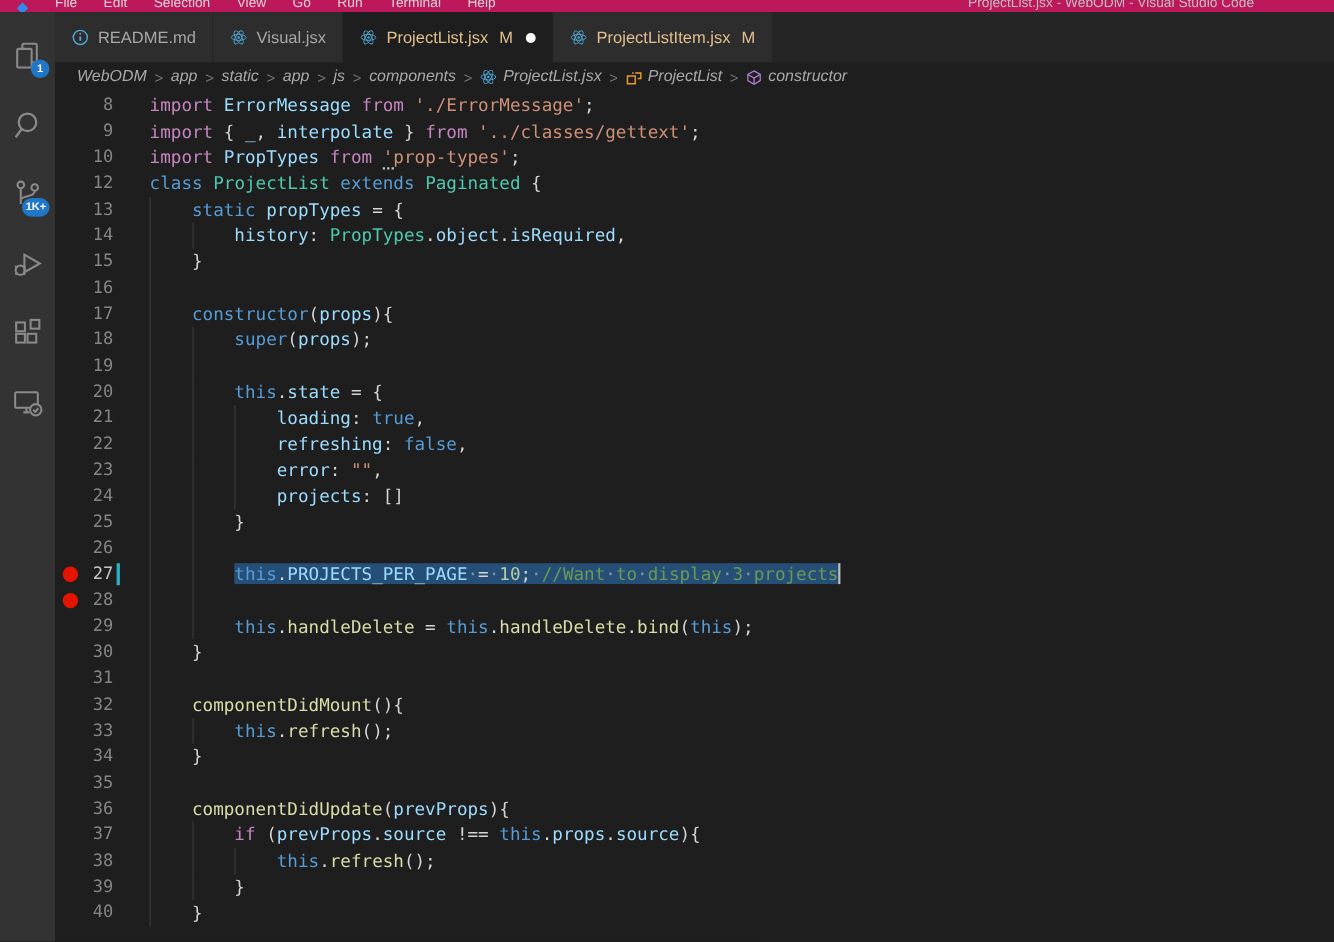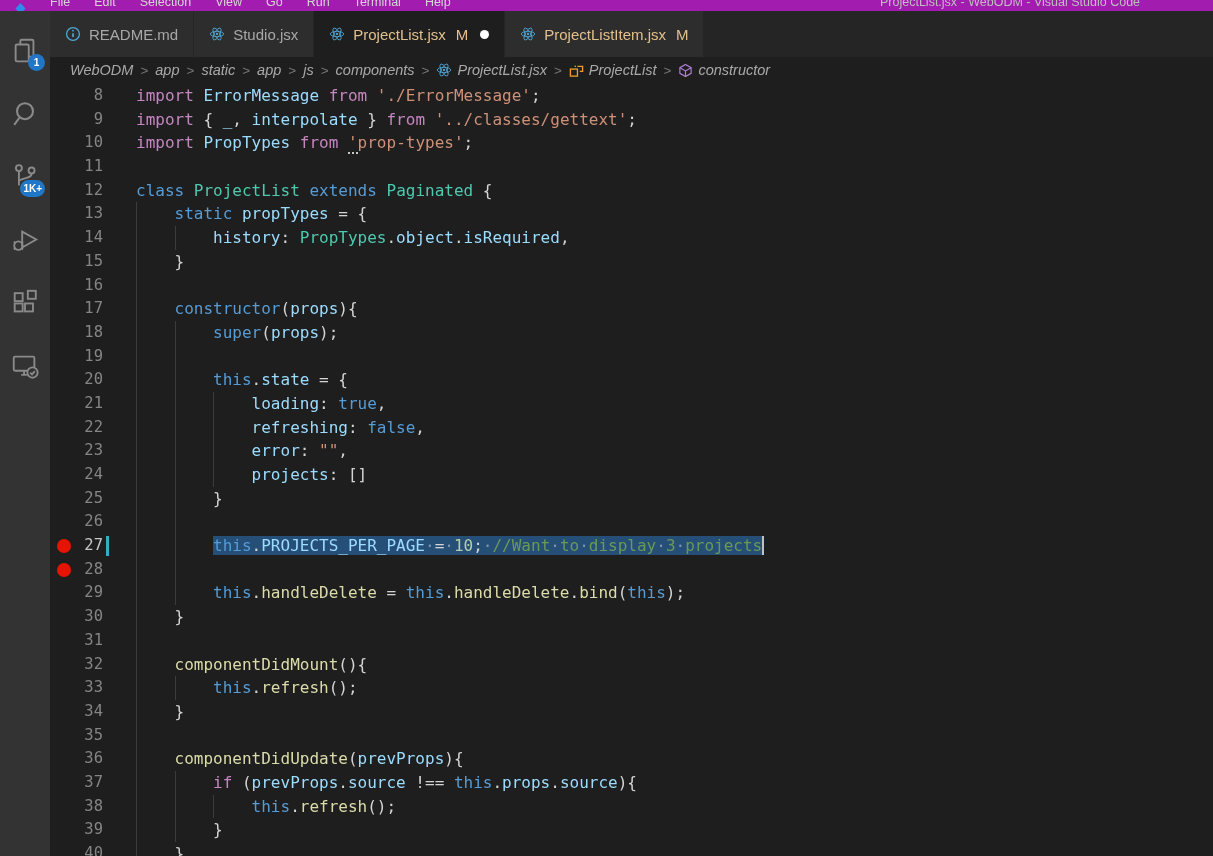--- a/index.html
+++ b/index.html
@@ -1,20 +1,20 @@
 <!DOCTYPE html>
 <html><head>
 <meta charset="utf-8">
 <style>
   html,body{margin:0;padding:0;background:#1e1e1e;}
   body{width:1213px;height:856px;overflow:hidden;font-family:"Liberation Sans",sans-serif;}
   #root{position:relative;width:1213px;height:856px;background:#1e1e1e;overflow:hidden;}
 
   
-  .menubar{position:absolute;top:0;left:0;right:0;height:11px;background:#a21caf;overflow:hidden;}
+  .menubar{position:absolute;top:0;left:0;right:0;height:11px;background:#be185d;overflow:hidden;}
   .logo{position:absolute;left:13px;top:0;}
   .menu-items{display:flex;margin-left:38px;margin-top:-7px;}
   .menu-item{color:#d6d6d6;font-size:12.5px;line-height:18px;padding:0 12px;white-space:nowrap;}
   .menu-title{position:absolute;left:880px;top:-7px;font-size:12.5px;line-height:18px;color:#bfbfbf;white-space:nowrap;}
 
   
   .activitybar{position:absolute;left:0;top:11px;width:50px;bottom:0;background:#333333;display:flex;flex-direction:column;align-items:center;padding-top:8px;box-sizing:border-box;}
   .ab-item{position:relative;width:50px;height:63px;display:flex;align-items:center;justify-content:center;cursor:pointer;}
   .ab-item svg{display:block;}
   .ab-badge{position:absolute;right:5px;bottom:11px;color:#ffffff;font-size:10px;font-weight:bold;min-width:11px;height:17px;border-radius:9px;display:flex;align-items:center;justify-content:center;padding:0 3px;font-family:"Liberation Sans",sans-serif;}
@@ -140,21 +140,21 @@
       </div>
       <div class="tab">
         <span class="tab-icon">
           <svg width="16" height="16" viewBox="0 0 24 24" fill="none" stroke="#4fa7d5" stroke-width="1.3">
             <ellipse cx="12" cy="12" rx="10" ry="4"></ellipse>
             <ellipse cx="12" cy="12" rx="10" ry="4" transform="rotate(60 12 12)"></ellipse>
             <ellipse cx="12" cy="12" rx="10" ry="4" transform="rotate(120 12 12)"></ellipse>
             <circle cx="12" cy="12" r="1.7" fill="#4fa7d5" stroke="none"></circle>
           </svg>
         </span>
-        <span class="tab-label">Studio.jsx</span>
+        <span class="tab-label">Visual.jsx</span>
       </div>
       <div class="tab active">
         <span class="tab-icon">
           <svg width="16" height="16" viewBox="0 0 24 24" fill="none" stroke="#4fa7d5" stroke-width="1.3">
             <ellipse cx="12" cy="12" rx="10" ry="4"></ellipse>
             <ellipse cx="12" cy="12" rx="10" ry="4" transform="rotate(60 12 12)"></ellipse>
             <ellipse cx="12" cy="12" rx="10" ry="4" transform="rotate(120 12 12)"></ellipse>
             <circle cx="12" cy="12" r="1.7" fill="#4fa7d5" stroke="none"></circle>
           </svg>
         </span>
@@ -231,21 +231,20 @@
             <path d="M8 8.5 V14.5"></path>
           </svg>
         </span>
         <span>constructor</span>
       </span>
     </div>
   <div class="editor" id="editor">
       <div class="row"><span class="lnum">8</span><div class="code"><span class="tk" style="color: rgb(197, 134, 192);">import</span><span class="tk" style="color: rgb(212, 212, 212);"> </span><span class="tk" style="color: rgb(156, 220, 254);">ErrorMessage</span><span class="tk" style="color: rgb(212, 212, 212);"> </span><span class="tk" style="color: rgb(197, 134, 192);">from</span><span class="tk" style="color: rgb(212, 212, 212);"> </span><span class="tk" style="color: rgb(206, 145, 120);">'./ErrorMessage'</span><span class="tk" style="color: rgb(212, 212, 212);">;</span></div></div>
       <div class="row"><span class="lnum">9</span><div class="code"><span class="tk" style="color: rgb(197, 134, 192);">import</span><span class="tk" style="color: rgb(212, 212, 212);"> { </span><span class="tk" style="color: rgb(156, 220, 254);">_</span><span class="tk" style="color: rgb(212, 212, 212);">, </span><span class="tk" style="color: rgb(156, 220, 254);">interpolate</span><span class="tk" style="color: rgb(212, 212, 212);"> } </span><span class="tk" style="color: rgb(197, 134, 192);">from</span><span class="tk" style="color: rgb(212, 212, 212);"> </span><span class="tk" style="color: rgb(206, 145, 120);">'../classes/gettext'</span><span class="tk" style="color: rgb(212, 212, 212);">;</span></div></div>
       <div class="row"><span class="lnum">10</span><div class="code"><span class="tk" style="color: rgb(197, 134, 192);">import</span><span class="tk" style="color: rgb(212, 212, 212);"> </span><span class="tk" style="color: rgb(156, 220, 254);">PropTypes</span><span class="tk" style="color: rgb(212, 212, 212);"> </span><span class="tk" style="color: rgb(197, 134, 192);">from</span><span class="tk" style="color: rgb(212, 212, 212);"> </span><span class="tk tk-u" style="color: rgb(206, 145, 120);">'</span><span class="tk" style="color: rgb(206, 145, 120);">prop-types'</span><span class="tk" style="color: rgb(212, 212, 212);">;</span></div></div>
-      <div class="row"><span class="lnum">11</span><div class="code"></div></div>
       <div class="row"><span class="lnum">12</span><div class="code"><span class="tk" style="color: rgb(86, 156, 214);">class</span><span class="tk" style="color: rgb(212, 212, 212);"> </span><span class="tk" style="color: rgb(78, 201, 176);">ProjectList</span><span class="tk" style="color: rgb(212, 212, 212);"> </span><span class="tk" style="color: rgb(86, 156, 214);">extends</span><span class="tk" style="color: rgb(212, 212, 212);"> </span><span class="tk" style="color: rgb(78, 201, 176);">Paginated</span><span class="tk" style="color: rgb(212, 212, 212);"> {</span></div></div>
       <div class="row"><span class="guide" style="left: 86px;"></span><span class="lnum">13</span><div class="code"><span class="tk" style="color: rgb(212, 212, 212);">    </span><span class="tk" style="color: rgb(86, 156, 214);">static</span><span class="tk" style="color: rgb(212, 212, 212);"> </span><span class="tk" style="color: rgb(156, 220, 254);">propTypes</span><span class="tk" style="color: rgb(212, 212, 212);"> = {</span></div></div>
       <div class="row"><span class="guide" style="left: 86px;"></span><span class="guide" style="left: 124.54px;"></span><span class="lnum">14</span><div class="code"><span class="tk" style="color: rgb(212, 212, 212);">        </span><span class="tk" style="color: rgb(156, 220, 254);">history</span><span class="tk" style="color: rgb(212, 212, 212);">: </span><span class="tk" style="color: rgb(78, 201, 176);">PropTypes</span><span class="tk" style="color: rgb(212, 212, 212);">.</span><span class="tk" style="color: rgb(156, 220, 254);">object</span><span class="tk" style="color: rgb(212, 212, 212);">.</span><span class="tk" style="color: rgb(156, 220, 254);">isRequired</span><span class="tk" style="color: rgb(212, 212, 212);">,</span></div></div>
       <div class="row"><span class="guide" style="left: 86px;"></span><span class="lnum">15</span><div class="code"><span class="tk" style="color: rgb(212, 212, 212);">    }</span></div></div>
       <div class="row"><span class="guide" style="left: 86px;"></span><span class="lnum">16</span><div class="code"></div></div>
       <div class="row"><span class="guide" style="left: 86px;"></span><span class="lnum">17</span><div class="code"><span class="tk" style="color: rgb(212, 212, 212);">    </span><span class="tk" style="color: rgb(86, 156, 214);">constructor</span><span class="tk" style="color: rgb(212, 212, 212);">(</span><span class="tk" style="color: rgb(156, 220, 254);">props</span><span class="tk" style="color: rgb(212, 212, 212);">){</span></div></div>
       <div class="row"><span class="guide" style="left: 86px;"></span><span class="guide" style="left: 124.54px;"></span><span class="lnum">18</span><div class="code"><span class="tk" style="color: rgb(212, 212, 212);">        </span><span class="tk" style="color: rgb(86, 156, 214);">super</span><span class="tk" style="color: rgb(212, 212, 212);">(</span><span class="tk" style="color: rgb(156, 220, 254);">props</span><span class="tk" style="color: rgb(212, 212, 212);">);</span></div></div>
       <div class="row"><span class="guide" style="left: 86px;"></span><span class="guide" style="left: 124.54px;"></span><span class="lnum">19</span><div class="code"></div></div>
       <div class="row"><span class="guide" style="left: 86px;"></span><span class="guide" style="left: 124.54px;"></span><span class="lnum">20</span><div class="code"><span class="tk" style="color: rgb(212, 212, 212);">        </span><span class="tk" style="color: rgb(86, 156, 214);">this</span><span class="tk" style="color: rgb(212, 212, 212);">.</span><span class="tk" style="color: rgb(156, 220, 254);">state</span><span class="tk" style="color: rgb(212, 212, 212);"> = {</span></div></div>
       <div class="row"><span class="guide" style="left: 86px;"></span><span class="guide" style="left: 124.54px;"></span><span class="guide" style="left: 163.08px;"></span><span class="lnum">21</span><div class="code"><span class="tk" style="color: rgb(212, 212, 212);">            </span><span class="tk" style="color: rgb(156, 220, 254);">loading</span><span class="tk" style="color: rgb(212, 212, 212);">: </span><span class="tk" style="color: rgb(86, 156, 214);">true</span><span class="tk" style="color: rgb(212, 212, 212);">,</span></div></div>

